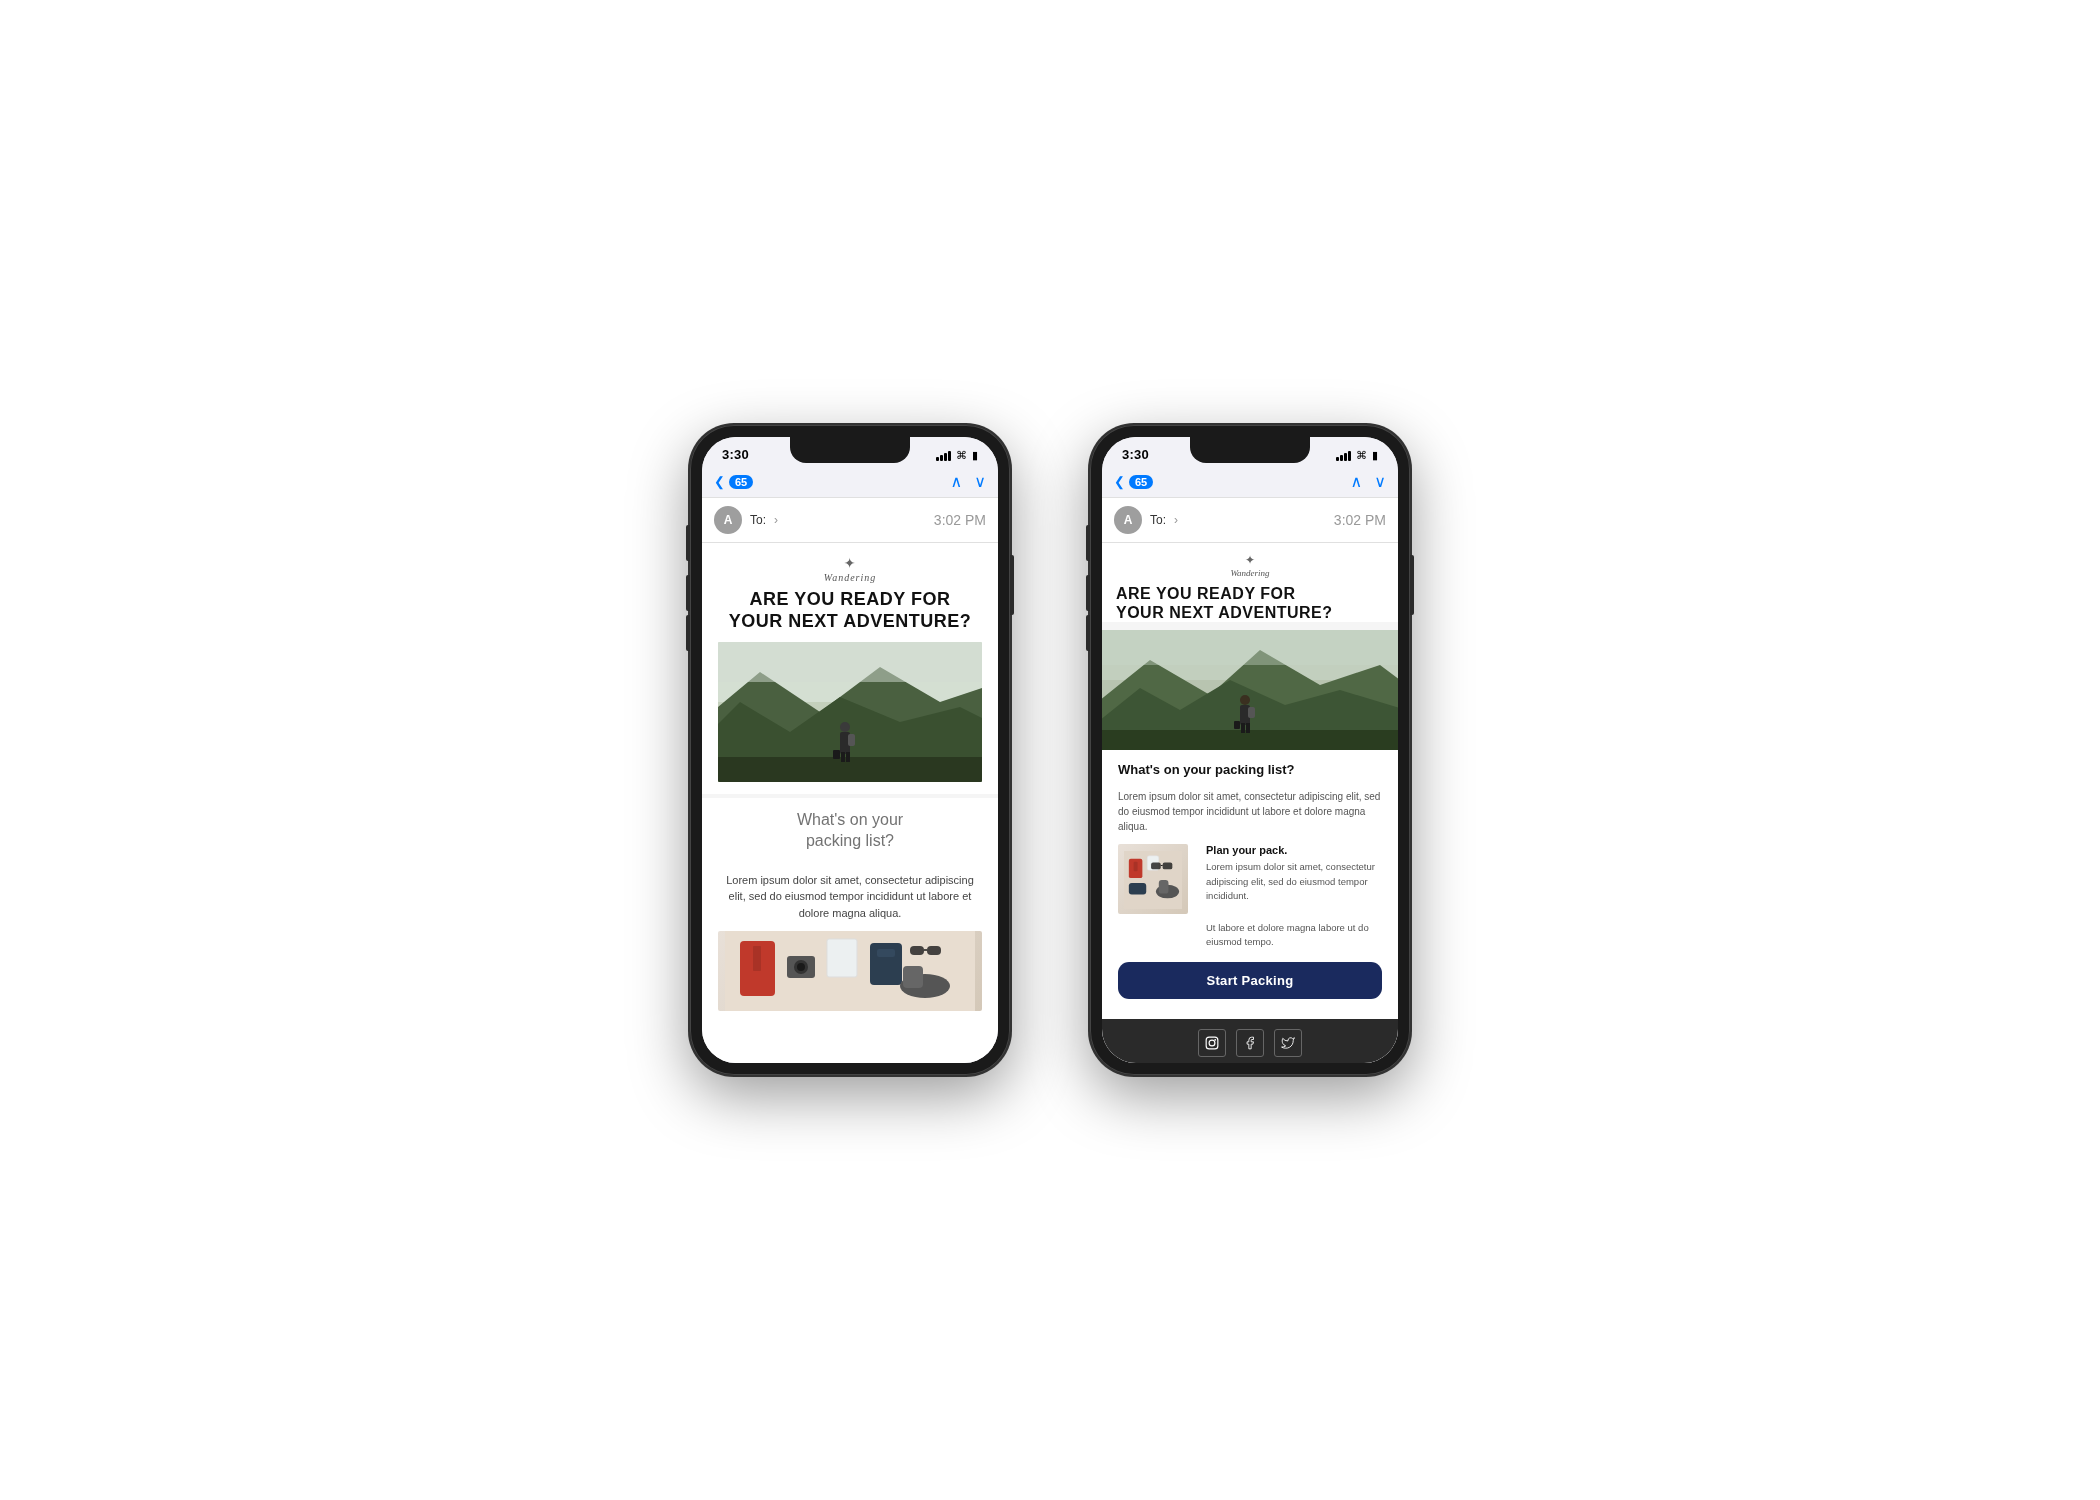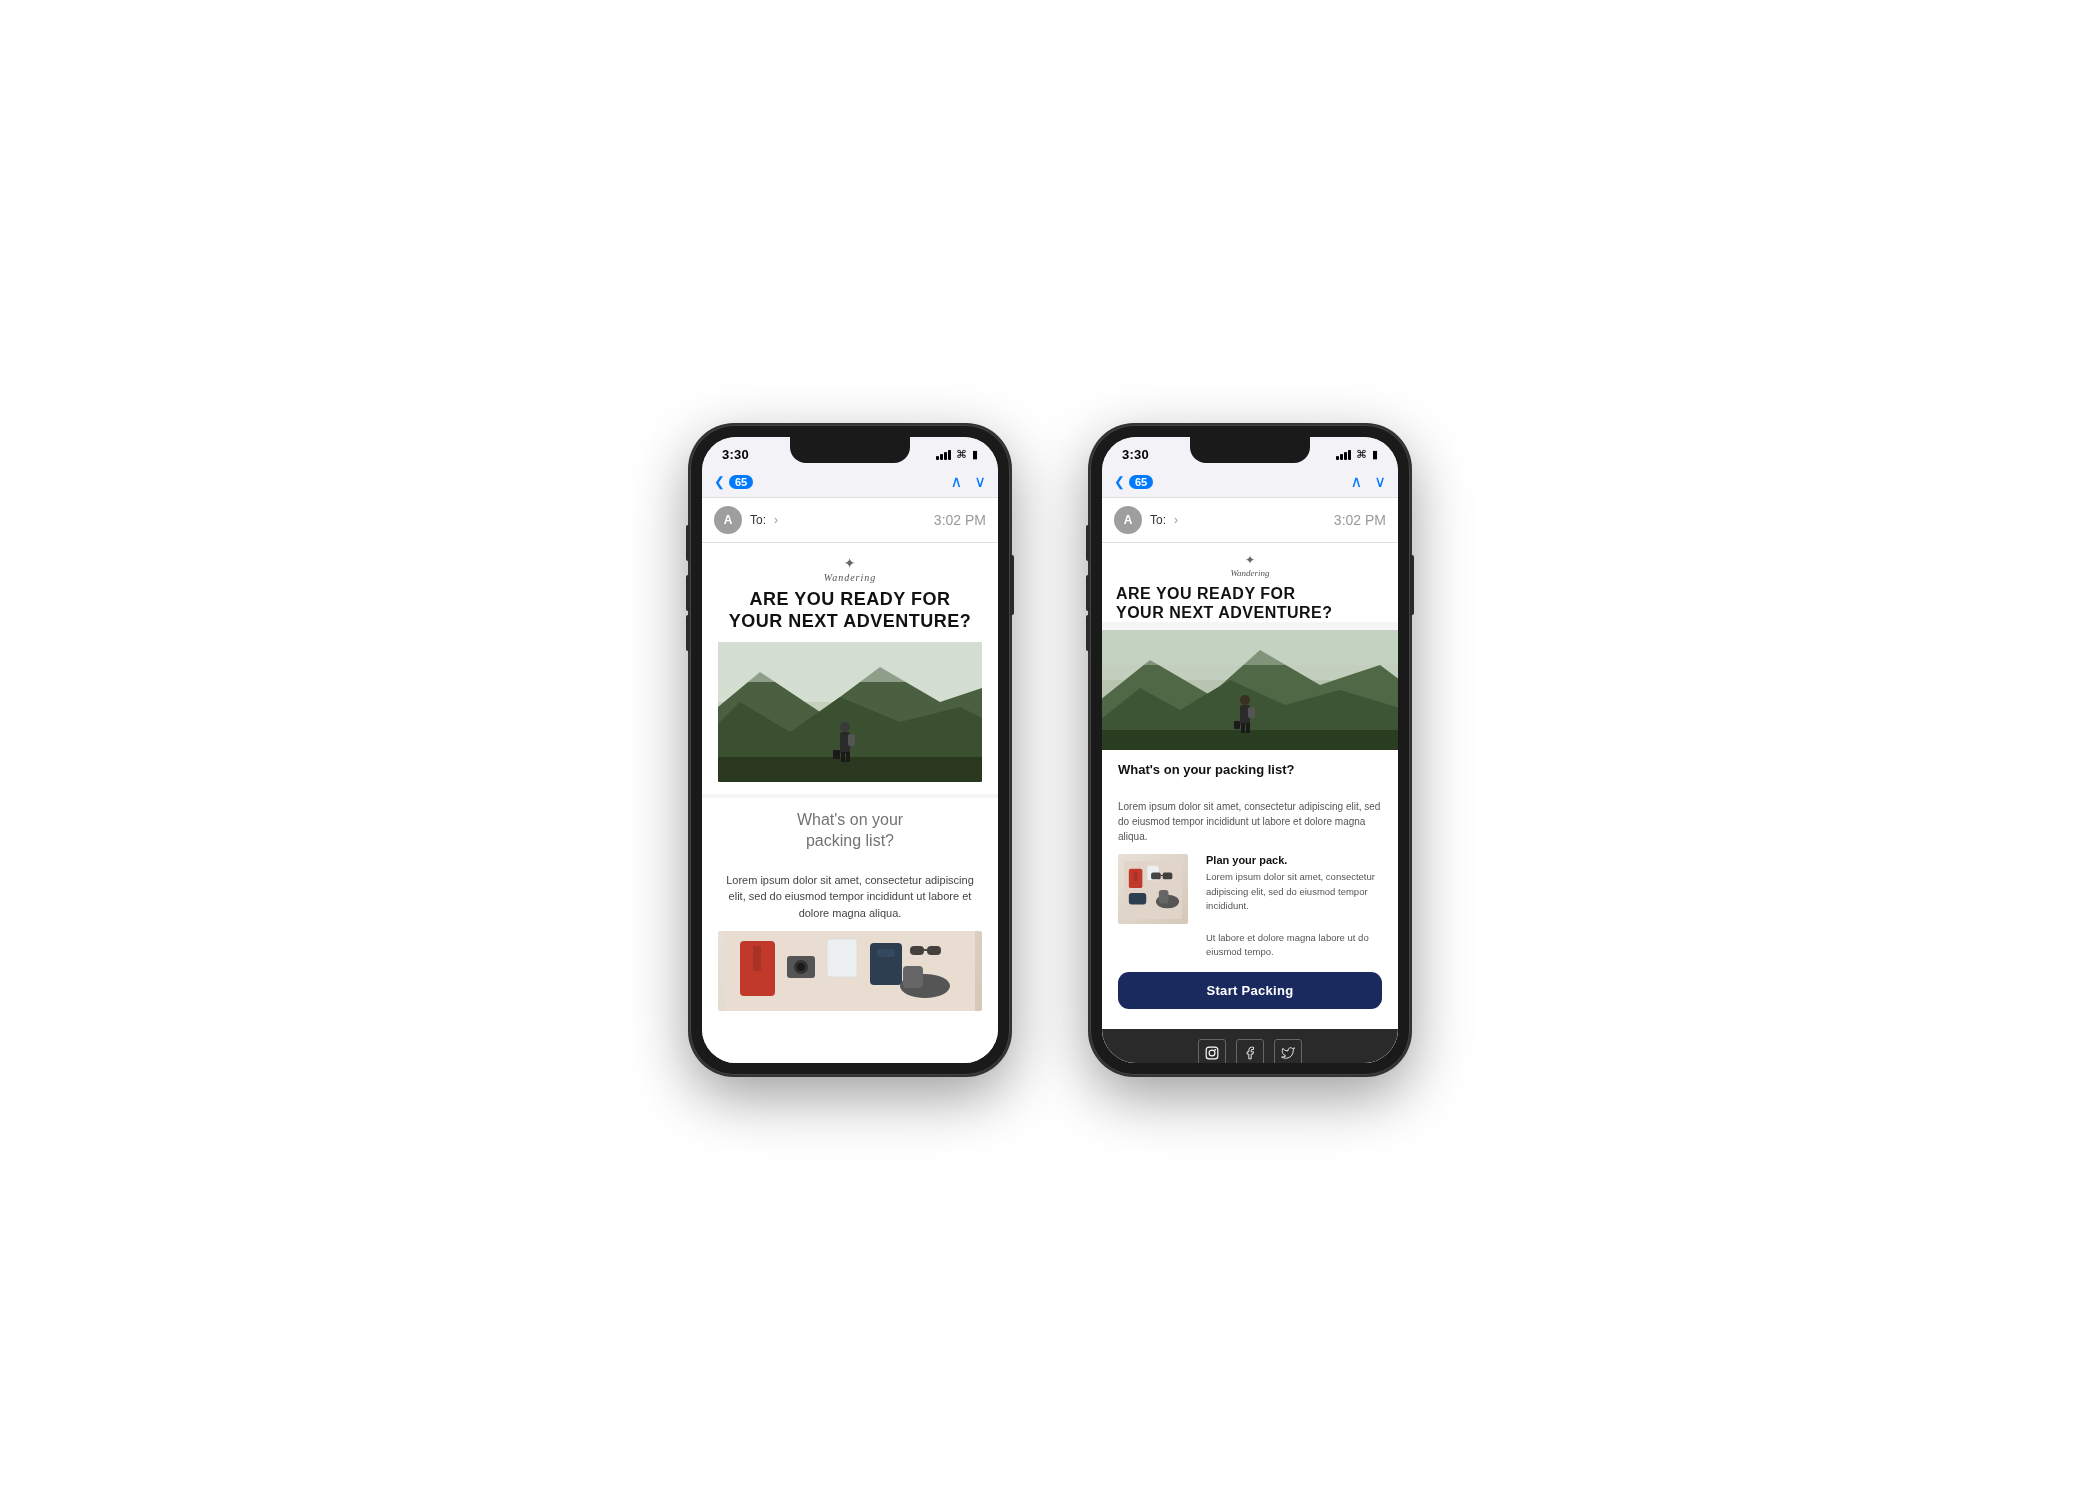--- a/index.html
+++ b/index.html
@@ -61,21 +61,21 @@
       display: flex;
       flex-direction: column;
     }
 
     
     .status-bar {
       background: #f2f2f7;
       padding: 10px 20px 4px;
       display: flex;
       justify-content: space-between;
-      align-items: center;
+      align-items: flex-end;
       flex-shrink: 0;
     }
     .status-time {
       font-size: 13px;
       font-weight: 600;
       letter-spacing: 0.2px;
     }
     .status-icons {
       display: flex;
       align-items: center;
@@ -287,21 +287,21 @@
 
     
     .plan-section {
       background: white;
       padding: 12px 16px;
     }
     .plan-title {
       font-size: 13px;
       font-weight: 800;
       color: #111;
-      margin-bottom: 22px;
+      margin-bottom: 12px;
     }
     .plan-text {
       font-size: 10px;
       color: #555;
       line-height: 1.5;
       margin-bottom: 10px;
     }
     .plan-item {
       display: flex;
       gap: 18px;

